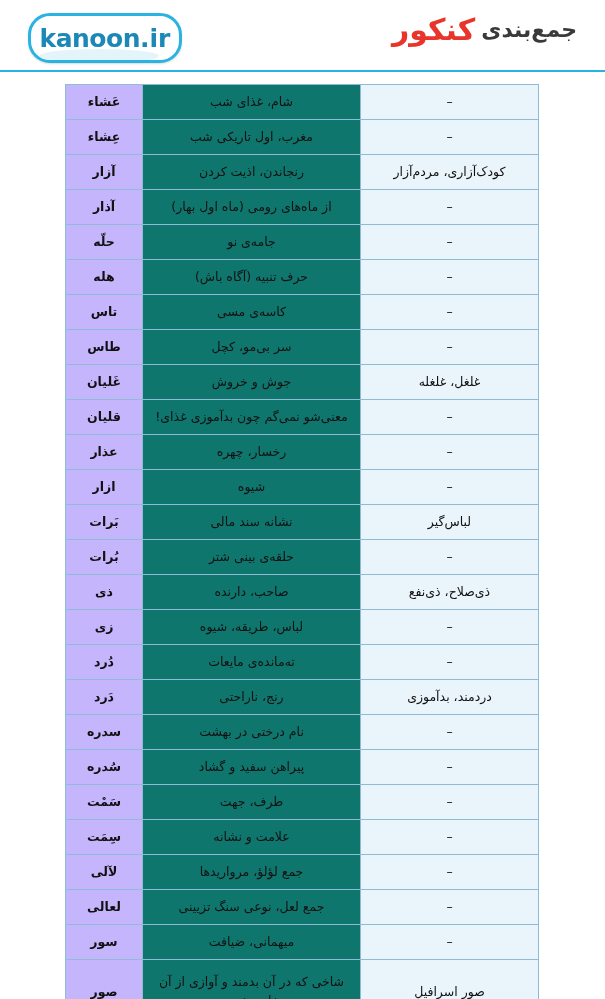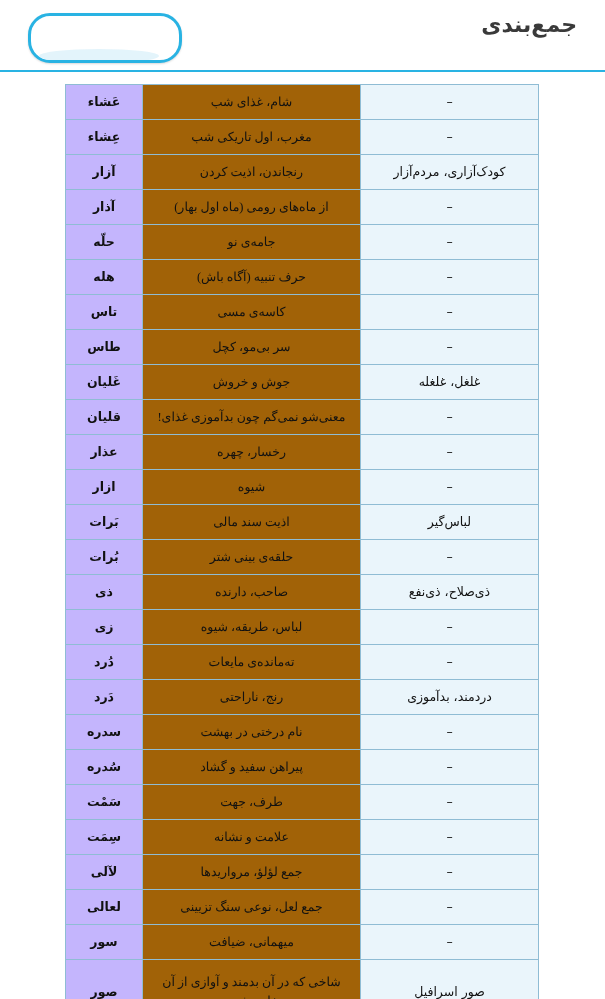--- a/index.html
+++ b/index.html
@@ -124,41 +124,46 @@
   col.c-word  { width: 77px; }
   col.c-mean  { width: 218px; }
   col.c-rel   { width: 178px; }
 
   td.word {
     background: #c4b5fd;
     font-weight: bold;
     font-size: 13px;
   }
   td.mean {
-    background: #a16207;
+    background: #0f766e;
     font-size: 12.5px;
-    font-family: Liberation Serif, serif;
   }
   td.rel {
     background: #eaf5fb;
     font-size: 12.5px;
   }
   tr.tall td { height: 56px; }
 </style>
 </head>
 <body>
 
 <div class="page">
 
   <div class="header">
     <div class="logo">
       <div class="logo-swoosh"></div>
+      <div class="logo-inner">
+        <span class="logo-main">kanoon</span>
+        <span class="logo-dot">.</span>
+        <span class="logo-tld">ir</span>
+      </div>
     </div>
     <div class="title-wrap">
       <span class="title-main">جمع‌بندی</span>
+      <span class="title-accent">کنکور</span>
     </div>
     <div class="header-rule"></div>
   </div>
 
   <div class="table-wrap">
     <table class="vocab">
       <colgroup>
         <col class="c-rel">
         <col class="c-mean">
         <col class="c-word">
@@ -219,21 +224,21 @@
             <td class="mean">رخسار، چهره</td>
             <td class="word">عذار</td>
           </tr>
           <tr>
             <td class="rel">–</td>
             <td class="mean">شیوه</td>
             <td class="word">ازار</td>
           </tr>
           <tr>
             <td class="rel">لباس‌گیر</td>
-            <td class="mean">اذیت سند مالی</td>
+            <td class="mean">نشانه سند مالی</td>
             <td class="word">بَرات</td>
           </tr>
           <tr>
             <td class="rel">–</td>
             <td class="mean">حلقه‌ی بینی شتر</td>
             <td class="word">بُرات</td>
           </tr>
           <tr>
             <td class="rel">ذی‌صلاح، ذی‌نفع</td>
             <td class="mean">صاحب، دارنده</td>

